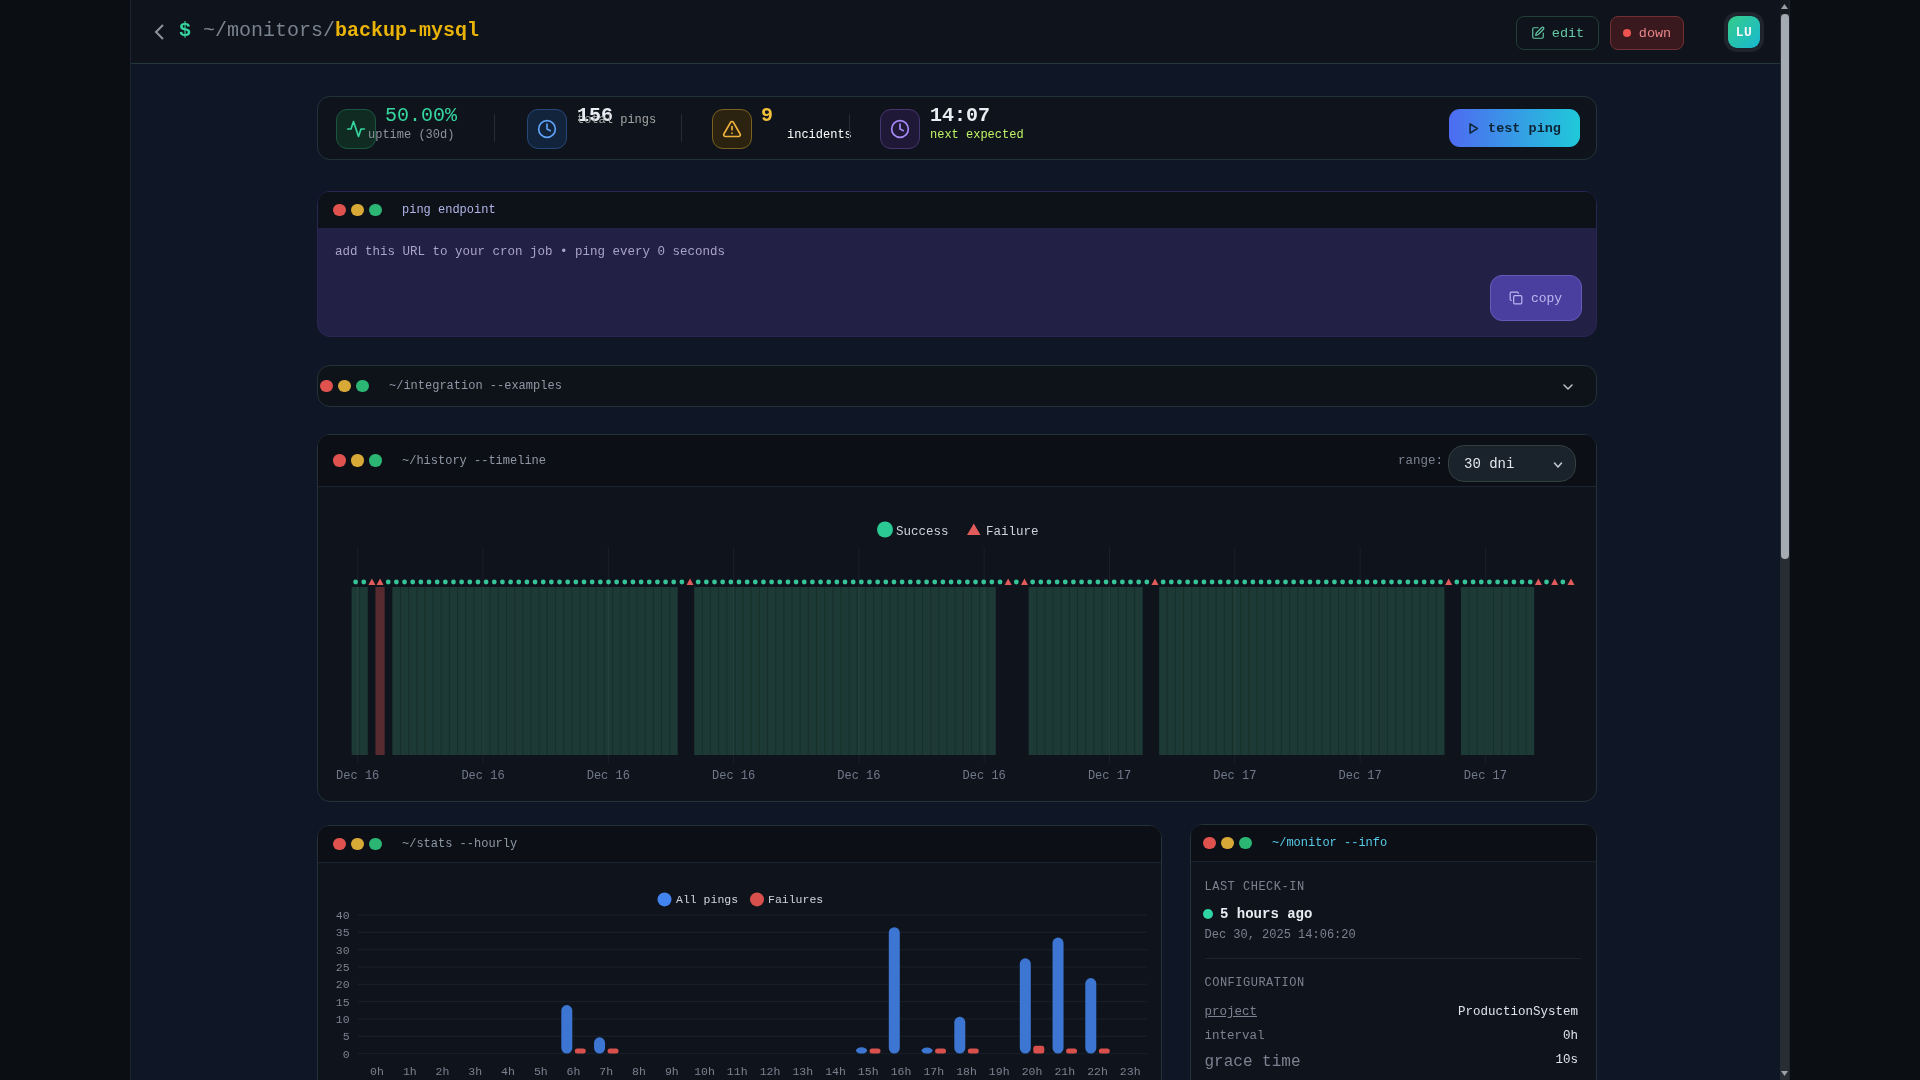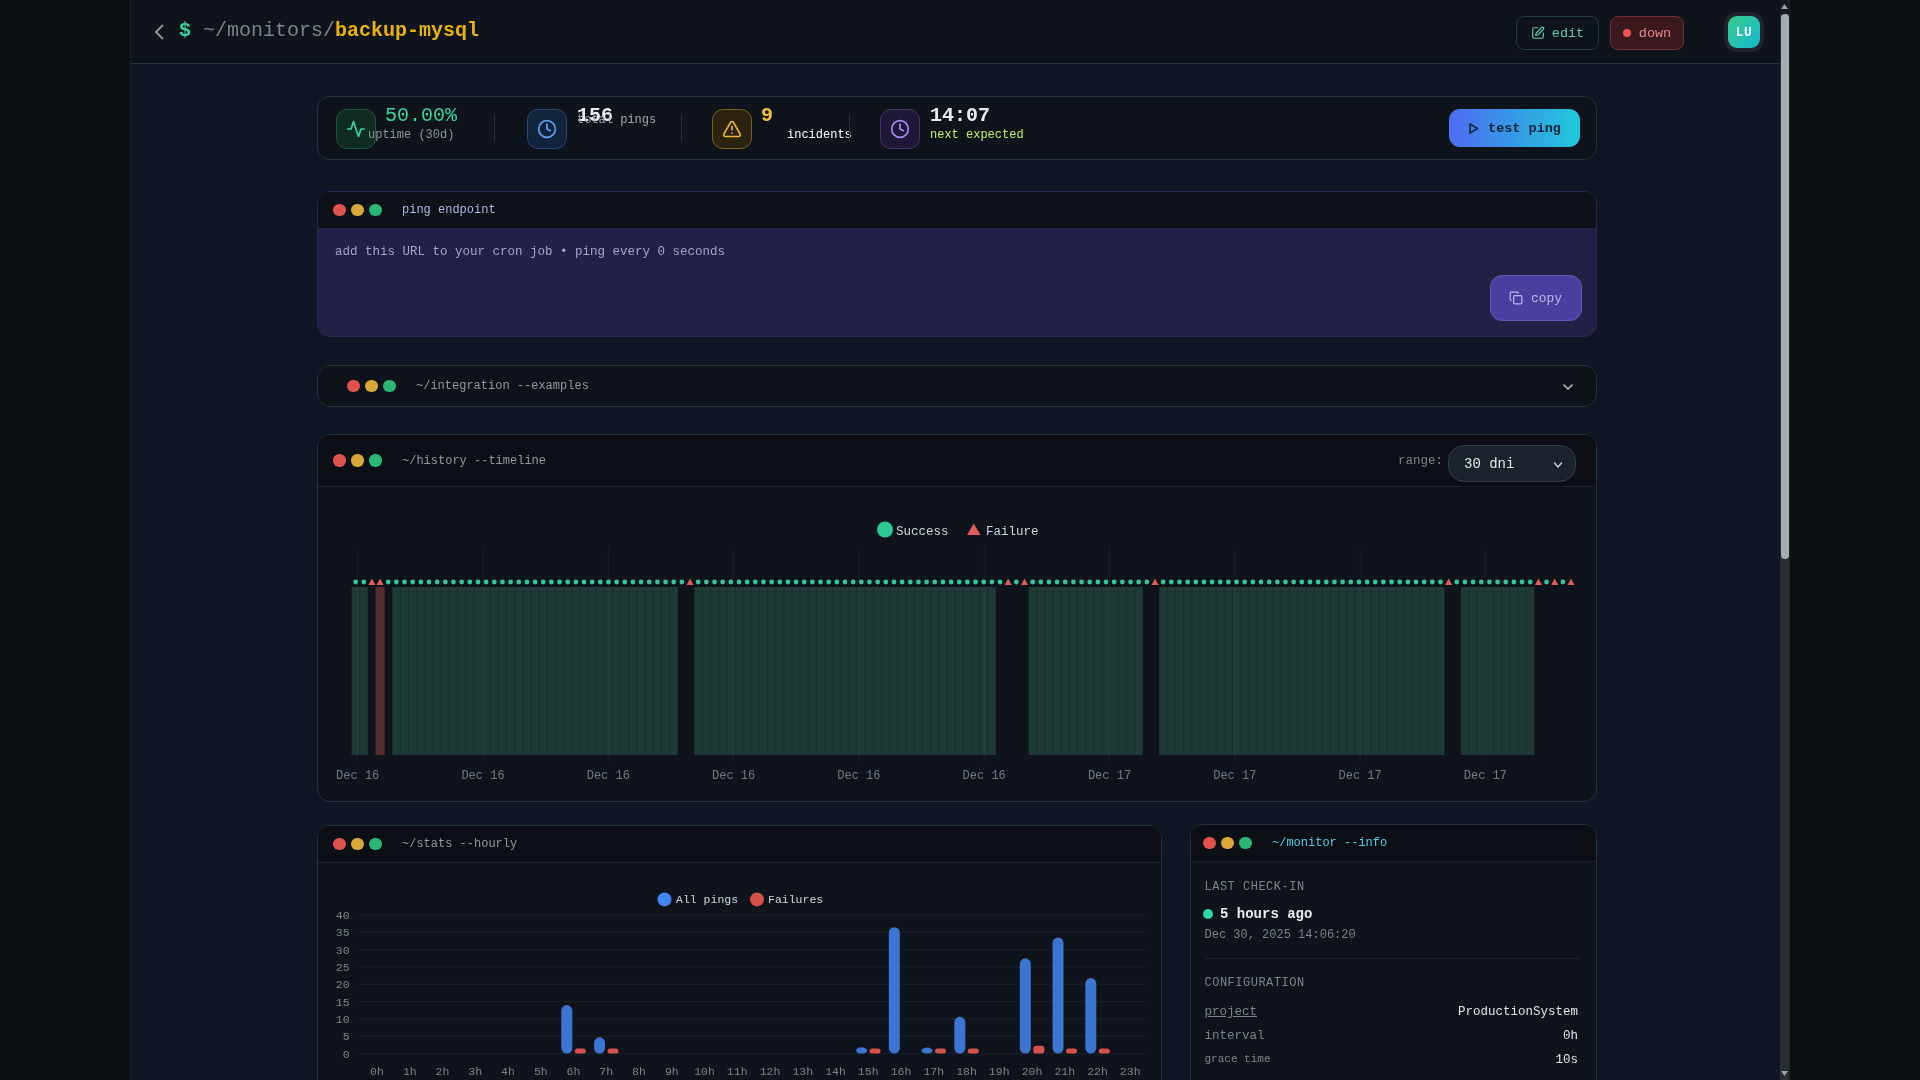--- a/index.html
+++ b/index.html
@@ -82,21 +82,21 @@
       </div>
     <div style="position:absolute;left:17px;top:53px;font-size:12.5px;color:#a9a2cc;">add this URL to your cron job • ping every 0 seconds</div>
     <div style="position:absolute;left:1171.5px;top:83px;width:92px;height:46px;background:#4a3f9f;border:1px solid #655ab8;border-radius:12px;display:flex;align-items:center;justify-content:center;gap:8px;font-size:13px;color:#beb9f2;">
       <svg width="14" height="14" viewBox="0 0 24 24" fill="none" stroke="#beb9f2" stroke-width="2" stroke-linecap="round" stroke-linejoin="round">
           <rect x="8" y="8" width="14" height="14" rx="2"></rect>
           <path d="M4 16c-1.1 0-2-.9-2-2V4c0-1.1.9-2 2-2h10c1.1 0 2 .9 2 2"></path>
         </svg>
       copy</div>
   </div>
 
-  <div class="card" style="left:186px;top:365px;width:1280px;height:42px;background:#0e1219;display:flex;align-items:center;padding-left:29px;">
+  <div class="card" style="left:186px;top:365px;width:1280px;height:42px;background:#0e1219;display:flex;align-items:center;padding-left:2px;">
     <span class="dot" style="background:#e0524e"></span>
       <span class="dot" style="background:#d9a938"></span>
       <span class="dot" style="background:#2bb673"></span>
       <span class="ctitle">~/integration --examples</span>
     <svg width="16" height="16" viewBox="0 0 24 24" fill="none" stroke="#b9bfc7" stroke-width="2.3" stroke-linecap="round" stroke-linejoin="round" style="position:absolute;right:20px;top:13px">
         <polyline points="6 9 12 15 18 9"></polyline>
       </svg>
   </div>
 
   <div class="card" style="left:186px;top:434px;width:1280px;height:368px;">
@@ -507,21 +507,21 @@
     <div style="position:absolute;left:13.5px;top:55px;font-size:12px;color:#7a8290;letter-spacing:0.5px;">LAST CHECK-IN</div>
     <span style="position:absolute;left:12px;top:84px;width:10px;height:10px;border-radius:50%;background:#2fd5a2;"></span>
     <div style="position:absolute;left:29px;top:81px;font-size:14px;font-weight:bold;color:#e9edf3;">5 hours ago</div>
     <div style="position:absolute;left:13.5px;top:103px;font-size:12px;color:#7a8290;">Dec 30, 2025 14:06:20</div>
     <div style="position:absolute;left:13.5px;top:133px;width:376px;height:1px;background:#1b2330;"></div>
     <div style="position:absolute;left:13.5px;top:151px;font-size:12px;color:#7a8290;letter-spacing:0.5px;">CONFIGURATION</div>
     <div style="position:absolute;left:13.5px;top:180px;font-size:12.5px;color:#7a8290;text-decoration:underline;">project</div>
     <div style="position:absolute;right:18px;top:180px;font-size:12.5px;color:#dfe4ec;">ProductionSystem</div>
     <div style="position:absolute;left:13.5px;top:204px;font-size:12.5px;color:#7a8290;">interval</div>
     <div style="position:absolute;right:18px;top:204px;font-size:12.5px;color:#dfe4ec;">0h</div>
-    <div style="position:absolute;left:13.5px;top:228px;font-size:11px;color:#7a8290;">grace time</div>
+    <div style="position:absolute;left:13.5px;top:228px;font-size:16px;color:#7a8290;">grace time</div>
     <div style="position:absolute;right:18px;top:228px;font-size:12.5px;color:#dfe4ec;">10s</div>
   </div>
 
   <div style="position:absolute;right:0;top:0;width:9px;height:1080px;background:#282c33;">
     <div style="position:absolute;left:0;top:0;width:9px;height:14px;background:#16191e;"></div>
     <svg width="9" height="8" viewBox="0 0 9 8" style="position:absolute;top:3px">
         <path d="M4.5 1 L8 6 L1 6 Z" fill="#9ba1a9"></path>
       </svg>
     <div style="position:absolute;left:0.5px;top:14px;width:8px;height:545px;background:#a5abb2;border-radius:4px;"></div>
     <svg width="9" height="8" viewBox="0 0 9 8" style="position:absolute;bottom:3px">

